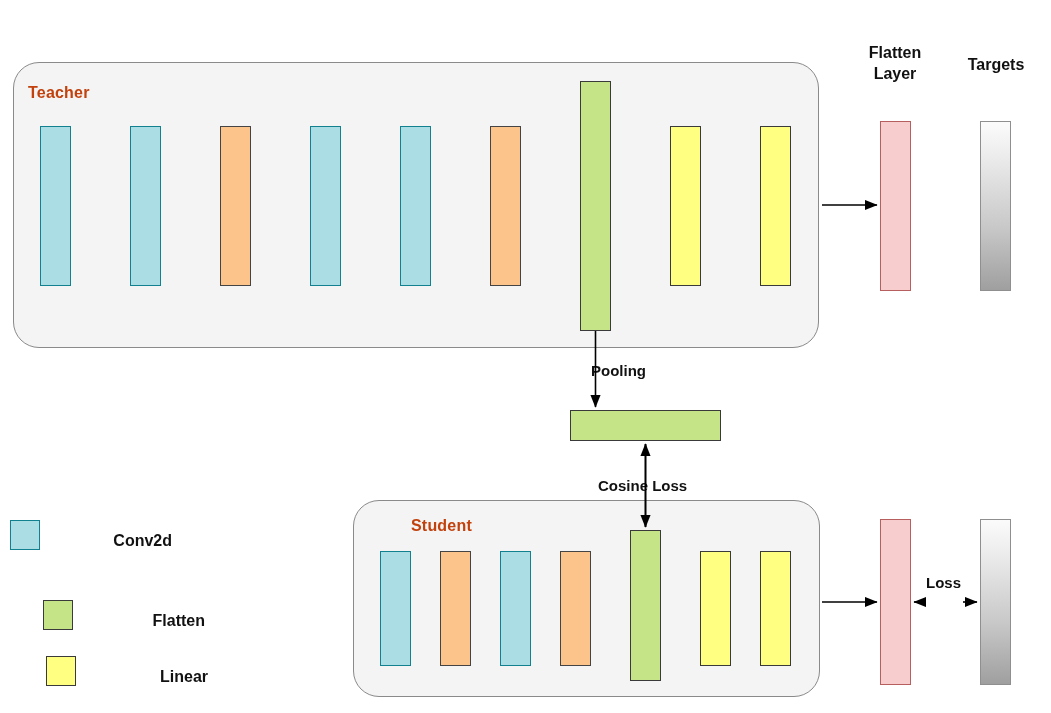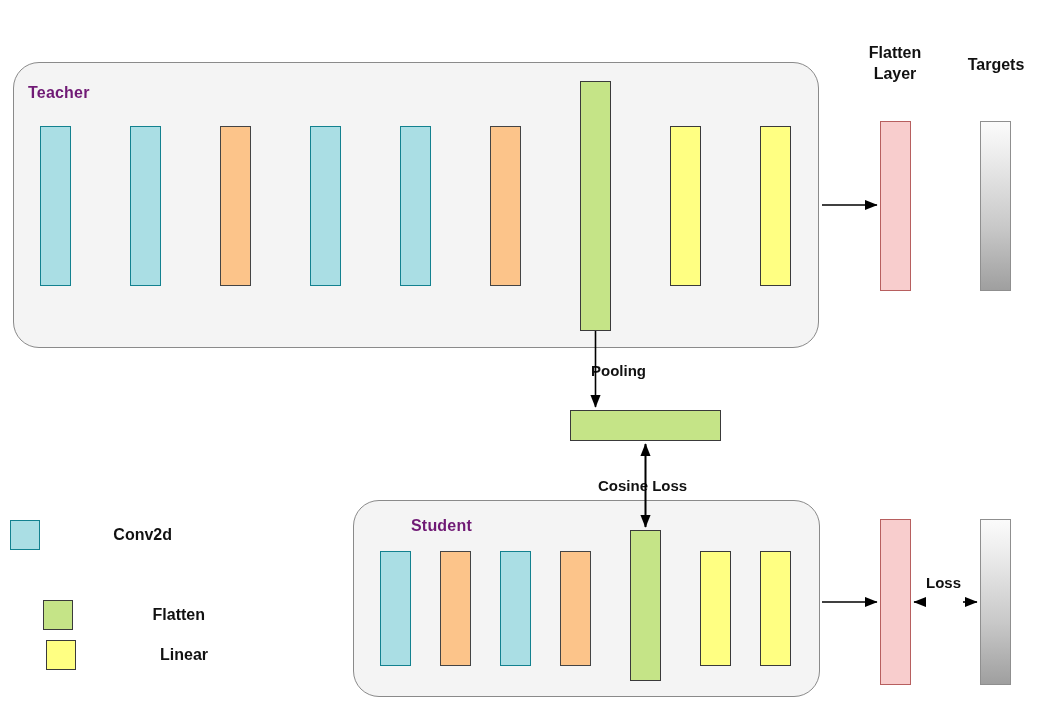--- a/index.html
+++ b/index.html
@@ -19,21 +19,21 @@
     position: absolute;
     background: #f4f4f4;
     border: 1.5px solid #8a8a8a;
     border-radius: 26px;
     box-sizing: border-box;
   }
   .group-label {
     position: absolute;
     font-weight: bold;
     font-size: 16px;
-    color: #701a75;
+    color: #c2410c;
     letter-spacing: 0.2px;
     white-space: nowrap;
   }
   .layer-bar {
     position: absolute;
     box-sizing: border-box;
   }
   .bar-conv {
     background: #aadee4;
     border: 1.3px solid #12818f;
@@ -73,21 +73,21 @@
     font-size: 15px;
     color: #111111;
     white-space: nowrap;
   }
   .legend {
     position: absolute;
   }
   .legend-row {
     position: absolute;
     display: flex;
-    align-items: center;
+    align-items: flex-end;
     height: 30px;
   }
   .legend-swatch {
     width: 30px;
     height: 30px;
     box-sizing: border-box;
     flex: 0 0 auto;
   }
   .legend-text {
     font-weight: bold;
@@ -179,19 +179,19 @@
 
   <div class="legend" id="legend" style="left:10px; top:520px; width:330px; height:160px;">
       <div class="legend-row" style="left: 0px; top: 0px;">
         <div class="legend-swatch bar-conv"></div>
         <div class="legend-text">Conv2d</div>
       </div>
       <div class="legend-row" style="left: 0px; top: 80px; margin-left: 33px;">
         <div class="legend-swatch bar-flatten"></div>
         <div class="legend-text">Flatten</div>
       </div>
-      <div class="legend-row" style="left: 0px; top: 120px; padding-left: 36px;">
+      <div class="legend-row" style="left: 0px; top: 136px; padding-left: 36px;">
         <div class="legend-swatch bar-linear"></div>
         <div class="legend-text">Linear</div>
       </div>
     </div>
 
 </div>
 
 </body></html>

